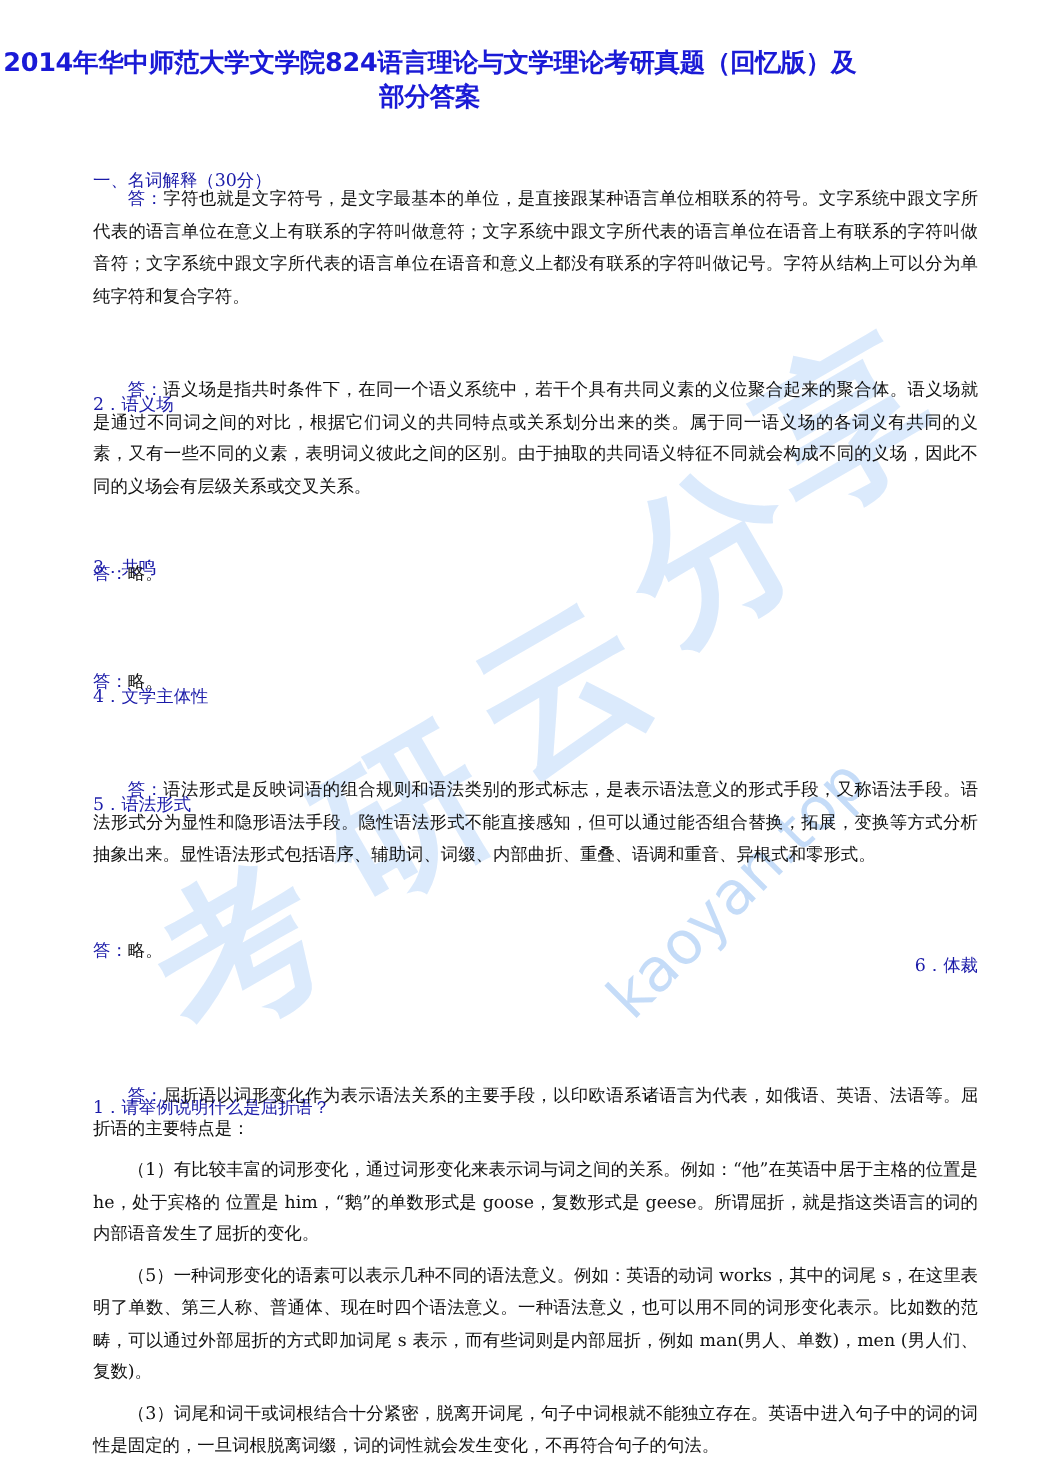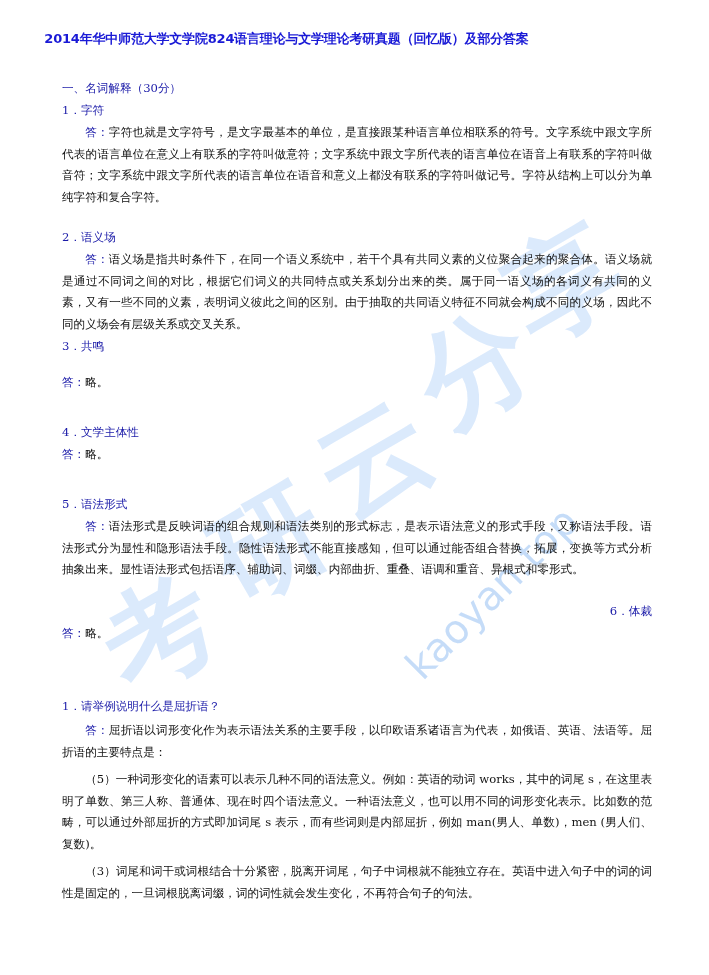--- a/index.html
+++ b/index.html
@@ -1,23 +1,23 @@
 <!DOCTYPE html>
 <html><head>
 <meta charset="utf-8">
 <style>
   html, body { margin: 0; padding: 0; background: #ffffff; }
   body { width: 709px; height: 975px; position: relative; overflow: hidden;
          font-family: "DejaVu Serif", "Liberation Serif", serif; color: #111; }
   .page { position: absolute; left: 0; top: 0; width: 709px; height: 975px; }
   .title { position: absolute; top: 30px; left: 0; width: 573px; text-align: center;
            font-family: "DejaVu Sans", "Liberation Sans", sans-serif; font-weight: bold;
-           font-size: 13px; color: #1a1ad6; letter-spacing: -0.2px; }
+           font-size: 17px; color: #1a1ad6; letter-spacing: -0.2px; }
   .blk { position: absolute; left: 62px; width: 590px; font-size: 11.6px; line-height: 21.5px; }
-  .h { color: #1a1aa8; font-size: 11.6px; }
+  .h { color: #1a1aa8; font-size: 11.6px; margin-top: 32px; }
   .ans-label { color: #1a1aa8; }
   .para { text-indent: 2em; text-align: justify; margin: 0; }
   .para-tight { text-indent: 0; margin: 0; }
   .sub { text-indent: 2em; text-align: justify; margin: 0; }
   .wm { position: absolute; pointer-events: none; color: #cfe3fb; font-family: "DejaVu Serif", serif; }
   .wm-cn { font-size: 110px; font-weight: bold; opacity: 0.75; }
   .wm-en { font-family: "DejaVu Sans", sans-serif; font-size: 40px; color: #bcd7f7; opacity: 0.85; }
 </style>
 </head>
 <body>
@@ -28,21 +28,20 @@
   <div class="wm wm-cn" style="left:215px; top:470px; transform:rotate(-30deg);">研</div>
   <div class="wm wm-cn" style="left:320px; top:385px; transform:rotate(-30deg);">云</div>
   <div class="wm wm-cn" style="left:420px; top:295px; transform:rotate(-30deg);">分</div>
   <div class="wm wm-cn" style="left:510px; top:210px; transform:rotate(-30deg);">享</div>
   <div class="wm wm-en" style="left:380px; top:570px; transform:rotate(-45deg);">kaoyan.top</div>
 
   <div class="title">2014年华中师范大学文学院824语言理论与文学理论考研真题（回忆版）及部分答案</div>
 
   <div class="blk h" style="top:78px;">一、名词解释（30分）</div>
 
-  <div class="blk h" style="top:100px;">1．字符</div>
   <div class="blk" style="top:122px;">
     <p class="para"><span class="ans-label">答：</span><span>字符也就是文字符号，是文字最基本的单位，是直接跟某种语言单位相联系的符号。文字系统中跟文字所代表的语言单位在意义上有联系的字符叫做意符；文字系统中跟文字所代表的语言单位在语音上有联系的字符叫做音符；文字系统中跟文字所代表的语言单位在语音和意义上都没有联系的字符叫做记号。字符从结构上可以分为单纯字符和复合字符。</span></p>
   </div>
 
   <div class="blk h" style="top:227px;">2．语义场</div>
   <div class="blk" style="top:249px;">
     <p class="para"><span class="ans-label">答：</span><span>语义场是指共时条件下，在同一个语义系统中，若干个具有共同义素的义位聚合起来的聚合体。语义场就是通过不同词之间的对比，根据它们词义的共同特点或关系划分出来的类。属于同一语义场的各词义有共同的义素，又有一些不同的义素，表明词义彼此之间的区别。由于抽取的共同语义特征不同就会构成不同的义场，因此不同的义场会有层级关系或交叉关系。</span></p>
   </div>
 
   <div class="blk h" style="top:336px;">3．共鸣</div>
@@ -61,17 +60,18 @@
   </div>
 
   <div class="blk h" style="top:601px;text-align:right;">6．体裁</div>
   <div class="blk" style="top:623px;">
     <p class="para-tight"><span class="ans-label">答：</span><span>略。</span></p>
   </div>
 
   <div class="blk h" style="top:696px;">1．请举例说明什么是屈折语？</div>
   <div class="blk" style="top:720px;">
     <p class="para"><span class="ans-label">答：</span><span>屈折语以词形变化作为表示语法关系的主要手段，以印欧语系诸语言为代表，如俄语、英语、法语等。屈折语的主要特点是：</span></p>
+    <p class="sub" style="margin-top:6px;">（1）有比较丰富的词形变化，通过词形变化来表示词与词之间的关系。例如：“他”在英语中居于主格的位置是 he，处于宾格的 位置是 him，“鹅”的单数形式是 goose，复数形式是 geese。所谓屈折，就是指这类语言的词的内部语音发生了屈折的变化。</p>
     <p class="sub" style="margin-top:6px;">（5）一种词形变化的语素可以表示几种不同的语法意义。例如：英语的动词 works，其中的词尾 s，在这里表明了单数、第三人称、普通体、现在时四个语法意义。一种语法意义，也可以用不同的词形变化表示。比如数的范畴，可以通过外部屈折的方式即加词尾 s 表示，而有些词则是内部屈折，例如 man(男人、单数)，men (男人们、复数)。</p>
     <p class="sub" style="margin-top:6px;">（3）词尾和词干或词根结合十分紧密，脱离开词尾，句子中词根就不能独立存在。英语中进入句子中的词的词性是固定的，一旦词根脱离词缀，词的词性就会发生变化，不再符合句子的句法。</p>
   </div>
 
 </div>
 
 </body></html>

